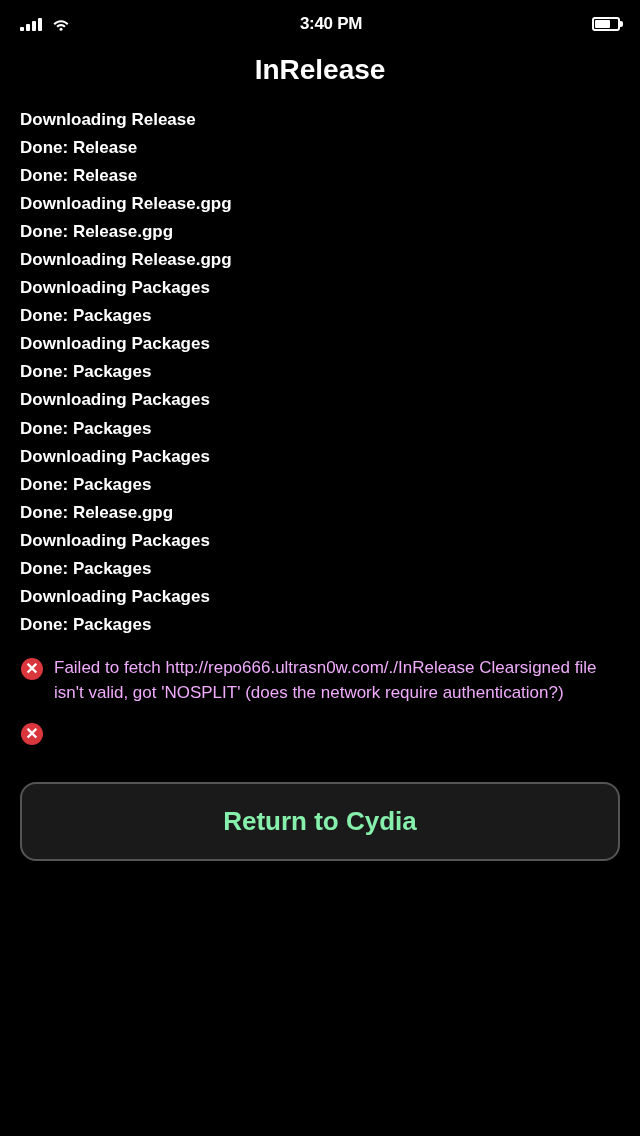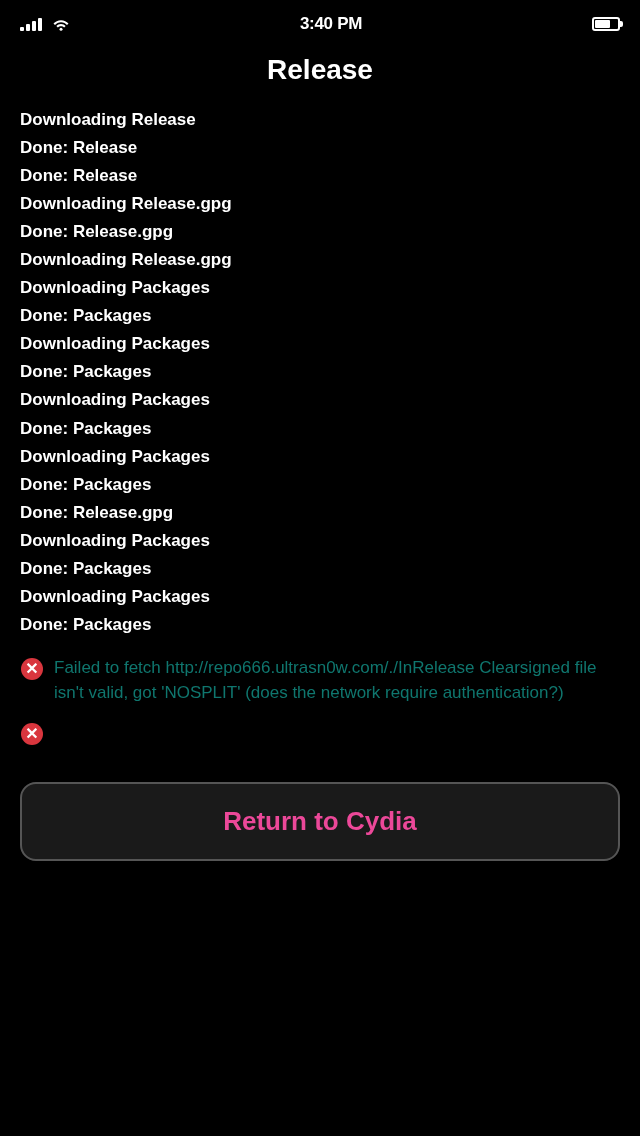--- a/index.html
+++ b/index.html
@@ -117,39 +117,39 @@
 
     .error-icon {
       flex-shrink: 0;
       width: 24px;
       height: 24px;
       margin-top: 2px;
     }
 
     .error-text {
       font-size: 17px;
-      color: #0f766e;
+      color: #f0abfc;
       font-weight: 500;
       line-height: 1.5;
     }
 
     
     .return-button-wrapper {
       padding: 20px 20px 30px;
       margin-top: 10px;
     }
 
     .return-button {
       width: 100%;
       background: #1a1a1a;
       border: 2px solid #555;
       border-radius: 16px;
       padding: 22px 20px;
       text-align: center;
-      color: #ec4899;
+      color: #86efac;
       font-size: 26px;
       font-weight: 700;
       cursor: pointer;
     }
   </style>
 </head>
 <body>
 
 <div class="status-bar">
   <div class="status-left">
@@ -166,21 +166,21 @@
     </svg>
   </div>
   <div class="status-center">3:40 PM</div>
   <div class="status-right">
     <div class="battery">
       <div class="battery-fill"></div>
     </div>
   </div>
 </div>
 
-<div class="page-title">Release</div>
+<div class="page-title">InRelease</div>
 
 <div class="log-area">
 
 <div class="log-line">Downloading Release</div>
     <div class="log-line">Done: Release</div>
     <div class="log-line">Done: Release</div>
     <div class="log-line">Downloading Release.gpg</div>
     <div class="log-line">Done: Release.gpg</div>
     <div class="log-line">Downloading Release.gpg</div>
     <div class="log-line">Downloading Packages</div>

